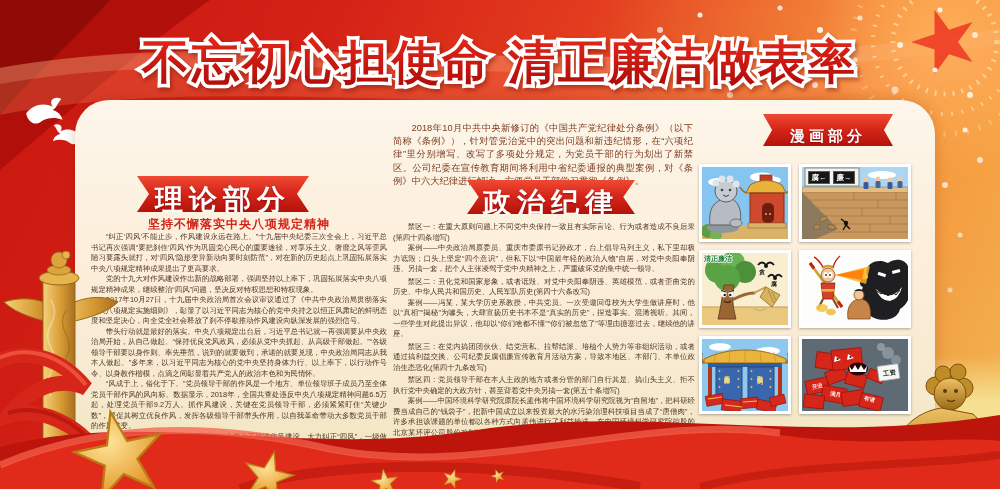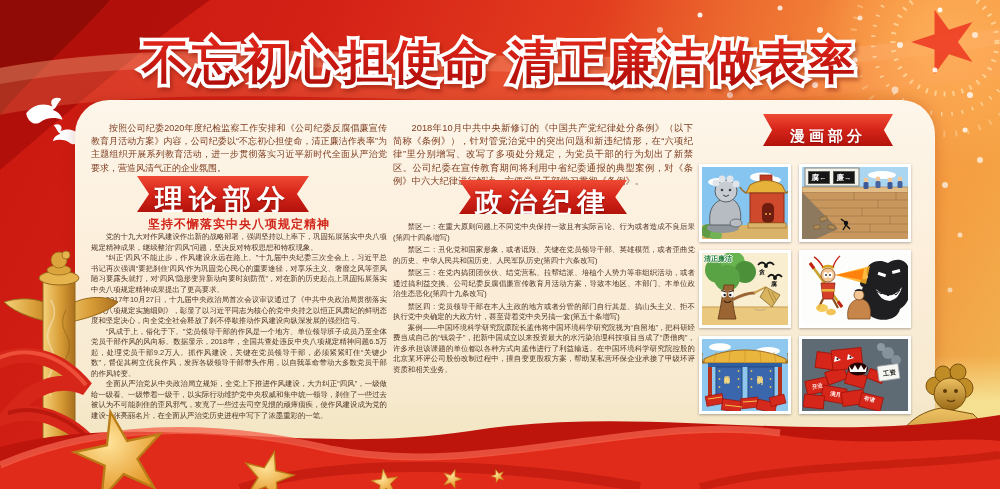--- a/index.html
+++ b/index.html
@@ -125,40 +125,42 @@
     <g fill="#ffffff">
       <path transform="translate(24,100) scale(1.1)" d="M2,12 C8,4 18,2 26,6 C22,0 28,-4 34,-1 C30,3 30,7 26,9 C30,10 34,13 35,18 C28,15 20,16 15,20 C9,24 3,19 2,12 Z"></path>
       <path transform="translate(52,126) scale(0.85) scale(-1,1) translate(-36,0)" d="M2,12 C8,4 18,2 26,6 C22,0 28,-4 34,-1 C30,3 30,7 26,9 C30,10 34,13 35,18 C28,15 20,16 15,20 C9,24 3,19 2,12 Z"></path>
     </g>
   </svg>
 
   <div class="yellow-band"></div>
 
   <div class="panel">
 
-    <p class="intro" style="left:16px; top:22px; width:296px;">按照公司纪委2020年度纪检监察工作安排和《公司纪委反腐倡廉宣传教育月活动方案》内容，公司纪委以“不忘初心担使命，清正廉洁作表率”为主题组织开展系列教育活动，进一步贯彻落实习近平新时代全面从严治党要求，营造风清气正的企业氛围。</p>
     <div class="ribbon ribbon-lg" style="left:62px; top:76px; width:172px; height:36px;">
       <span>理论部分</span>
     </div>
     <div class="subtitle" style="left:16px; top:116px; width:296px;">坚持不懈落实中央八项规定精神</div>
     <div class="body-text" style="left:16px; top:132px; width:296px; height:222px;">
+      <p>“纠正‘四风’不能止步，作风建设永远在路上。”十九届中央纪委三次全会上，习近平总书记再次强调“要把刹住‘四风’作为巩固党心民心的重要途径，对享乐主义、奢靡之风等歪风陋习要露头就打，对‘四风’隐形变异新动向要时刻防范”，对在新的历史起点上巩固拓展落实中央八项规定精神成果提出了更高要求。</p>
       <p>党的十九大对作风建设作出新的战略部署，强调坚持以上率下，巩固拓展落实中央八项规定精神成果，继续整治“四风”问题，坚决反对特权思想和特权现象。</p>
-      <p>“纠正‘四风’不能止步，作风建设永远在路上。”十九届中央纪委三次全会上，习近平总书记再次强调“要把刹住‘四风’作为巩固党心民心的重要途径，对享乐主义、奢靡之风等歪风陋习要露头就打，对‘四风’隐形变异新动向要时刻防范”，对在新的历史起点上巩固拓展落实中央八项规定精神成果提出了更高要求。</p>
       <p>2017年10月27日，十九届中央政治局首次会议审议通过了《中共中央政治局贯彻落实中央八项规定实施细则》，彰显了以习近平同志为核心的党中央持之以恒正风肃纪的鲜明态度和坚定决心，向全党全社会释放了刹不停歇推动作风建设向纵深发展的强烈信号。</p>
+      <p>带头行动就是最好的落实。中央八项规定出台后，习近平总书记就一再强调要从中央政治局开始，从自己做起。“保持优良党风政风，必须从党中央抓起、从高级干部做起。”“各级领导干部要以身作则、率先垂范，说到的就要做到，承诺的就要兑现，中央政治局同志从我本人做起。”多年来，以习近平同志为核心的党中央坚持身体力行、以上率下，以行动作号令、以身教作楷模，点滴之间彰显着共产党人的政治本色和为民情怀。</p>
       <p>“风成于上，俗化于下。”党员领导干部的作风是一个地方、单位领导班子成员乃至全体党员干部作风的风向标。数据显示，2018年，全国共查处违反中央八项规定精神问题6.5万起，处理党员干部9.2万人。抓作风建设，关键在党员领导干部，必须紧紧盯住“关键少数”，督促其树立优良作风，发挥各级领导干部带头作用，以自我革命带动大多数党员干部的作风转变。</p>
       <p>全面从严治党从中央政治局立规矩，全党上下推进作风建设，大力纠正“四风”，一级做给一级看、一级带着一级干，以实际行动维护党中央权威和集中统一领导，刹住了一些过去被认为不可能刹住的歪风邪气，攻克了一些过去司空见惯的顽瘴痼疾，使作风建设成为党的建设一张亮丽名片，在全面从严治党历史进程中写下了浓墨重彩的一笔。</p>
     </div>
 
     <p class="intro" style="left:318px; top:22px; width:300px; font-size:9.3px;">2018年10月中共中央新修订的《中国共产党纪律处分条例》（以下简称《条例》），针对管党治党中的突出问题和新违纪情形，在“六项纪律”里分别增写、改写了多项处分规定，为党员干部的行为划出了新禁区。公司纪委在宣传教育期间将利用中省纪委通报的典型案例，对《条例》中六大纪律进行解读，方便党员干部学习贯彻《条例》。</p>
-    <div class="ribbon ribbon-lg" style="left:384px; top:80px; width:168px; height:34px;">
+    <div class="ribbon ribbon-lg" style="left:392px; top:80px; width:168px; height:34px;">
       <span>政治纪律</span>
     </div>
     <div class="body-text" style="left:318px; top:120px; width:302px; height:234px;">
       <p class="zone-head">禁区一：在重大原则问题上不同党中央保持一致且有实际言论、行为或者造成不良后果(第四十四条增写)</p>
-      <p class="zone-head">禁区二：丑化党和国家形象，或者诋毁、关键在党员领导干部、英雄模范，或者歪曲党的历史、中华人民共和国历史、人民军队历史(第四十六条改写)</p>
+      <p class="zone-body">案例——中央政治局原委员、重庆市委原书记孙政才，台上倡导马列主义，私下里却极力诋毁；口头上坚定“四个意识”，但私下以“中国最年轻的政治人物”自居，对党中央阳奉阴违、另搞一套，把个人主张凌驾于党中央精神之上，严重破坏党的集中统一领导。</p>
+      <p class="zone-head">禁区二：丑化党和国家形象，或者诋毁、对党中央阳奉阴违、英雄模范，或者歪曲党的历史、中华人民共和国历史、人民军队历史(第四十六条改写)</p>
+      <p class="zone-body">案例——冯某，某大学历史系教授，中共党员。一次受邀回母校为大学生做讲座时，他以“真相”“揭秘”为噱头，大肆宣扬历史书本不是“真实的历史”，捏造事实、混淆视听。其间，一些学生对此提出异议，他却以“你们啥都不懂”“你们被忽悠了”等理由搪塞过去，继续他的讲座。</p>
       <p class="zone-head">禁区三：在党内搞团团伙伙、结党营私、拉帮结派、培植个人势力等非组织活动，或者通过搞利益交换、公司纪委反腐倡廉宣传教育月活动方案，导致本地区、本部门、本单位政治生态恶化(第四十九条改写)</p>
       <p class="zone-head">禁区四：党员领导干部在本人主政的地方或者分管的部门自行其是、搞山头主义、拒不执行党中央确定的大政方针，甚至背着党中央另搞一套(第五十条增写)</p>
       <p class="zone-body">案例——中国环境科学研究院原院长孟伟将中国环境科学研究院视为“自留地”，把科研经费当成自己的“钱袋子”，把新中国成立以来投资最大的水污染治理科技项目当成了“唐僧肉”，许多承担该课题的单位都以各种方式向孟伟进行了利益输送。在中国环境科学研究院控股的北京某环评公司股份改制过程中，擅自变更股权方案，帮助某私营环保企业承接了甲级环评资质和相关业务。</p>
 
     </div>
 
     <div class="ribbon ribbon-sm" style="left:688px; top:14px; width:130px; height:32px;">
       <span>漫画部分</span>
     </div>
 

